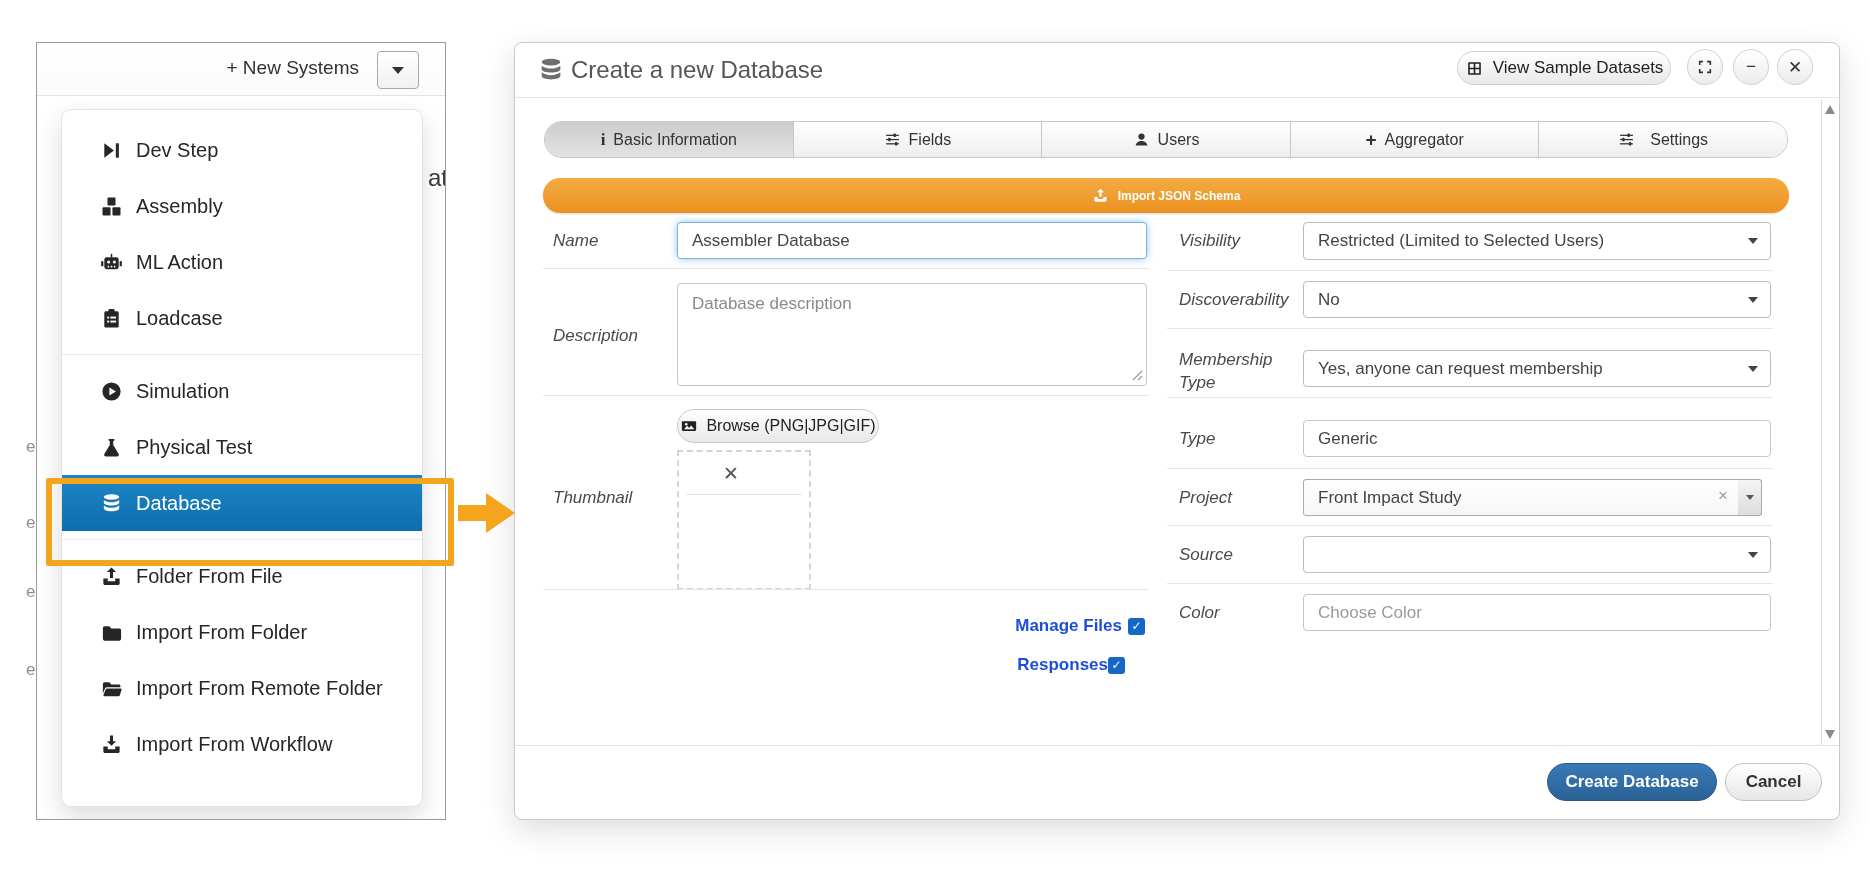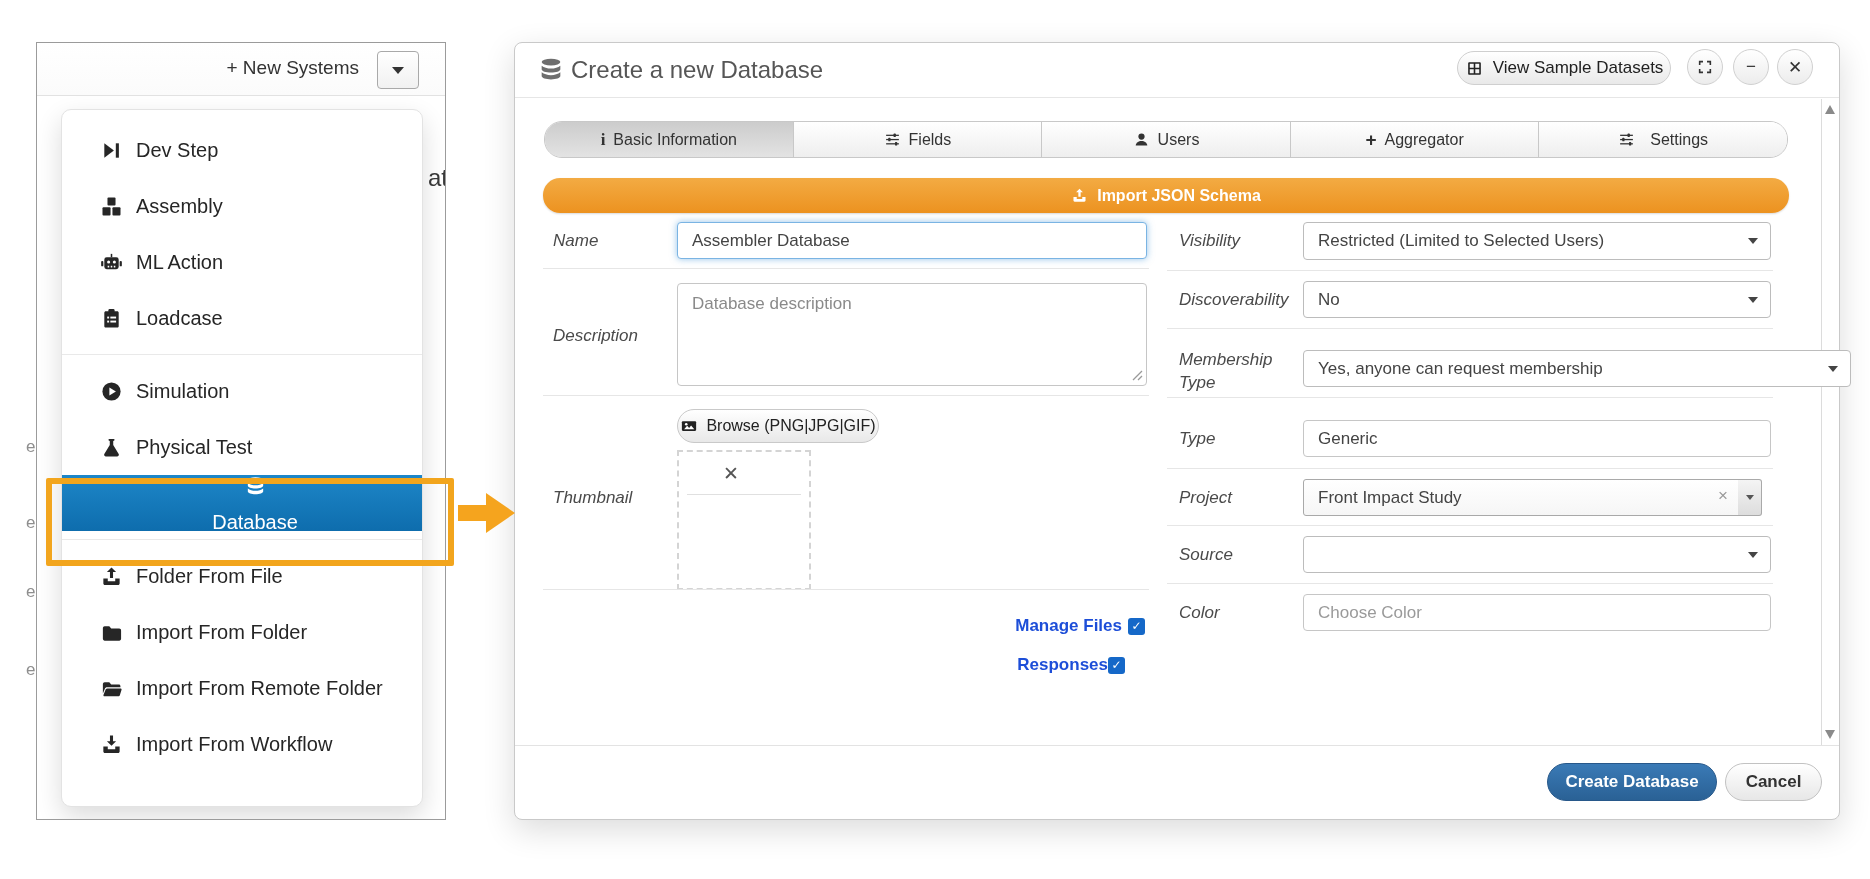--- a/index.html
+++ b/index.html
@@ -21,21 +21,21 @@
   .tri-down{width:0;height:0;border-left:6px solid transparent;border-right:6px solid transparent;border-top:7px solid #333;}
   .toolbar-frag{position:absolute;left:391px;top:121px;font-size:24px;color:#3a3a3a;}
 
   .dropdown-menu{position:absolute;left:24px;top:66px;width:362px;height:698px;background:#fff;
                  border:1px solid #e3e3e3;border-radius:10px;box-shadow:0 10px 26px rgba(0,0,0,.14);
                  padding:12px 0;box-sizing:border-box;z-index:3;}
   .menu-item{display:flex;align-items:center;gap:13px;height:56px;padding:0 12px 0 38px;font-size:20px;
              color:#262626;cursor:pointer;}
   .menu-item svg{width:23px;height:23px;flex:none;color:#262626;}
   .menu-divider{height:1px;background:#e9e9e9;margin:8px 0;}
-  .menu-item.selected{background:linear-gradient(180deg,#1d86c8,#0e6dad);color:#fff;padding-left:38px;flex-direction:column;}
+  .menu-item.selected{background:linear-gradient(180deg,#1d86c8,#0e6dad);color:#fff;padding-left:38px;}
   .menu-item.selected svg{color:#fff;}
 
   .highlight-ring{position:absolute;left:46px;top:478px;width:396px;height:76px;border:6px solid #f2a51d;
                   border-radius:2px;z-index:4;pointer-events:none;}
   .flow-arrow{position:absolute;left:458px;top:492px;z-index:4;}
 
   
   .modal{position:absolute;left:514px;top:42px;width:1324px;height:776px;background:#fff;border:1px solid #c9c9c9;
          border-radius:8px;box-shadow:0 10px 32px rgba(0,0,0,.14);z-index:2;}
   .modal-header{position:absolute;left:0;right:0;top:0;height:54px;border-bottom:1px solid #e6e6e6;}
@@ -64,21 +64,21 @@
   .tab{flex:1;display:flex;align-items:center;justify-content:center;gap:8px;font-size:16px;color:#333;
        border-right:1px solid #c8c8c8;cursor:pointer;background:linear-gradient(#ffffff,#eeeeee);}
   .tab:last-child{border-right:none;gap:15px;}
   .tab.active{background:linear-gradient(#cccccc,#e3e3e3);}
   .tab svg{width:17px;height:17px;color:#333;}
   .info-glyph{font-family:"Liberation Serif","DejaVu Serif",serif;font-weight:bold;font-size:17px;color:#333;}
   .plus-glyph{font-size:19px;font-weight:bold;color:#333;line-height:1;}
 
   .import-btn{position:absolute;left:28px;top:135px;width:1246px;height:35px;border:none;border-radius:17px;
               background:linear-gradient(#f3ab43,#ec9220);display:flex;align-items:center;justify-content:center;gap:9px;
-              color:#fff;font-size:16px;font-weight:bold;cursor:pointer;box-shadow:0 1px 2px rgba(0,0,0,.15);}
+              color:#fff;font-size:12px;font-weight:bold;cursor:pointer;box-shadow:0 1px 2px rgba(0,0,0,.15);}
   .import-btn svg{width:17px;height:17px;color:#fff;}
 
   .flabel{position:absolute;font-size:17px;color:#4a4a4a;white-space:nowrap;font-style:italic;}
   .divider{position:absolute;height:1px;background:#e6e6e6;}
 
   .txt-input{position:absolute;box-sizing:border-box;border:1px solid #c6c6c6;border-radius:4px;background:#fff;
              font-size:17px;color:#444;padding:0 14px;font-family:"Liberation Sans","DejaVu Sans",sans-serif;}
   .txt-input::placeholder{color:#9a9a9a;}
   .focused{border-color:#7ab4e3;box-shadow:0 0 7px rgba(60,145,215,.55);}
 
@@ -371,21 +371,21 @@
     <div class="divider" style="left:652px;top:227px;width:606px"></div>
 
     <span class="flabel" style="left:664px;top:247px">Discoverability</span>
     <div class="sel" style="left:788px;top:238px;width:468px;height:37px">
       <span class="sel-val">No</span>
       <span class="chev"></span>
     </div>
     <div class="divider" style="left:652px;top:285px;width:606px"></div>
 
     <span class="flabel" style="left:664px;top:305px;width:110px;white-space:normal;line-height:23px">Membership Type</span>
-    <div class="sel" style="left:788px;top:307px;width:548px;height:37px">
+    <div class="sel" style="left:788px;top:307px;width:468px;height:37px">
       <span class="sel-val">Yes, anyone can request membership</span>
       <span class="chev"></span>
     </div>
     <div class="divider" style="left:652px;top:354px;width:606px"></div>
 
     <span class="flabel" style="left:664px;top:386px">Type</span>
     <input class="txt-input" style="left: 788px; top: 377px; width: 468px; height: 37px;" value="Generic">
     <div class="divider" style="left:652px;top:425px;width:606px"></div>
 
     <span class="flabel" style="left:664px;top:445px">Project</span>

